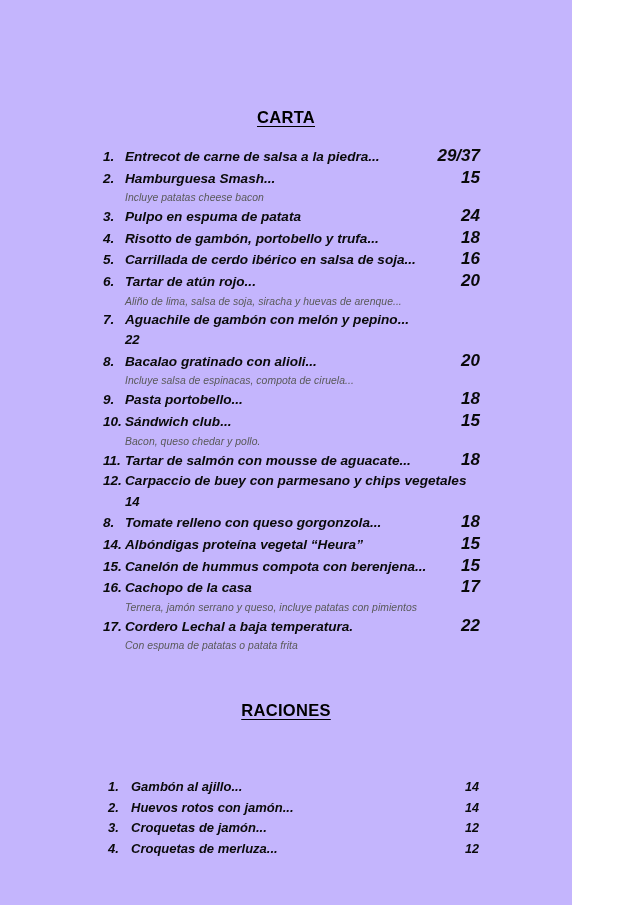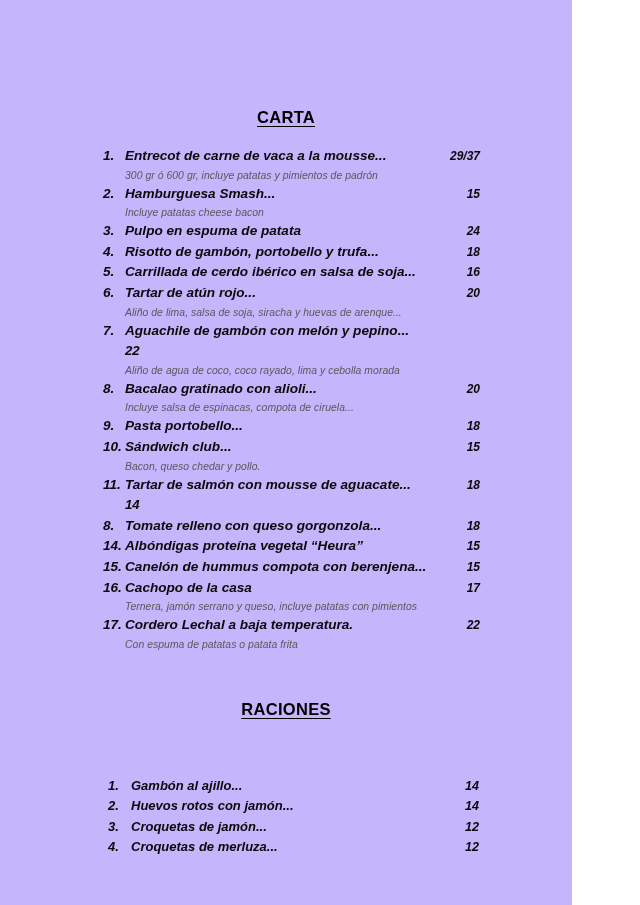--- a/index.html
+++ b/index.html
@@ -75,21 +75,21 @@
     font-size: 13.6px;
     color: #0a0a0a;
     line-height: 20.6px;
     flex: 1 1 auto;
     padding-right: 8px;
   }
 
   .item-price {
     font-style: italic;
     font-weight: bold;
-    font-size: 12px;
+    font-size: 17px;
     color: #0a0a0a;
     line-height: 20.6px;
     flex: 0 0 auto;
     text-align: right;
     white-space: nowrap;
   }
 
   
   .item-price-wrapped {
     font-style: italic;
@@ -120,24 +120,23 @@
 <body>
 
 <div class="page">
 
   <h1 class="section-heading" id="carta-heading">CARTA</h1>
 
   <ul class="menu-list" id="carta-list">
       <li class="menu-item">
         <div class="item-row">
           <span class="item-num">1.</span>
-          <span class="item-name">Entrecot de carne de vaca a la mousse...</span>
+          <span class="item-name">Entrecot de carne de salsa a la piedra...</span>
           <span class="item-price">29/37</span>
         </div>
-        <div class="item-desc">300  gr ó 600 gr, incluye patatas y pimientos de padrón</div>
       </li>
       <li class="menu-item">
         <div class="item-row">
           <span class="item-num">2.</span>
           <span class="item-name">Hamburguesa Smash...</span>
           <span class="item-price">15</span>
         </div>
         <div class="item-desc">Incluye patatas cheese bacon</div>
       </li>
       <li class="menu-item">
@@ -168,21 +167,20 @@
           <span class="item-price">20</span>
         </div>
         <div class="item-desc">Aliño de lima, salsa de soja, siracha y huevas de arenque...</div>
       </li>
       <li class="menu-item">
         <div class="item-row">
           <span class="item-num">7.</span>
           <span class="item-name">Aguachile de gambón con melón y pepino...</span>
         </div>
         <div class="item-price-wrapped">22</div>
-        <div class="item-desc">Aliño de agua de coco, coco rayado, lima y cebolla morada</div>
       </li>
       <li class="menu-item">
         <div class="item-row">
           <span class="item-num">8.</span>
           <span class="item-name">Bacalao gratinado con alioli...</span>
           <span class="item-price">20</span>
         </div>
         <div class="item-desc">Incluye salsa de espinacas, compota de ciruela...</div>
       </li>
       <li class="menu-item">
@@ -201,20 +199,24 @@
         <div class="item-desc">Bacon, queso chedar y pollo.</div>
       </li>
       <li class="menu-item">
         <div class="item-row">
           <span class="item-num">11.</span>
           <span class="item-name">Tartar de salmón con mousse de aguacate...</span>
           <span class="item-price">18</span>
         </div>
       </li>
       <li class="menu-item">
+        <div class="item-row">
+          <span class="item-num">12.</span>
+          <span class="item-name">Carpaccio de buey con parmesano y chips vegetales</span>
+        </div>
         <div class="item-price-wrapped">14</div>
       </li>
       <li class="menu-item">
         <div class="item-row">
           <span class="item-num">8.</span>
           <span class="item-name">Tomate relleno con queso gorgonzola...</span>
           <span class="item-price">18</span>
         </div>
       </li>
       <li class="menu-item">

